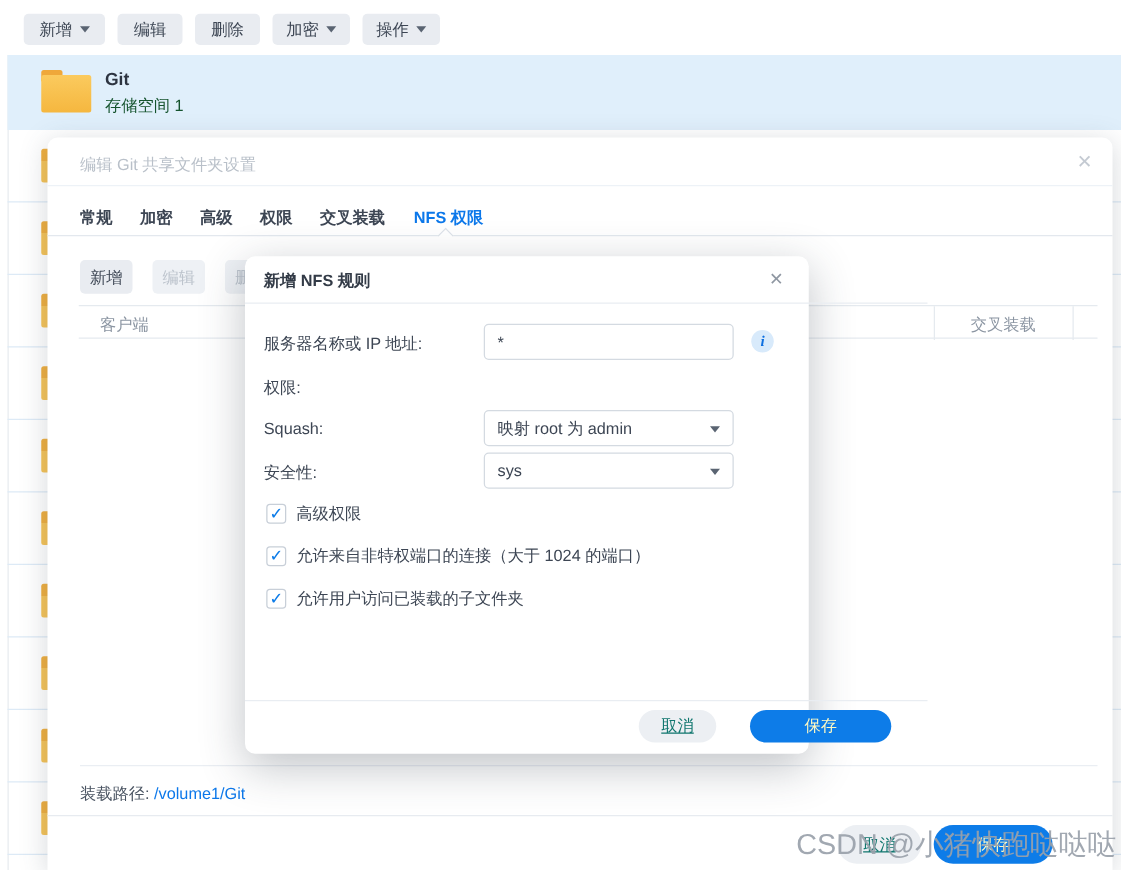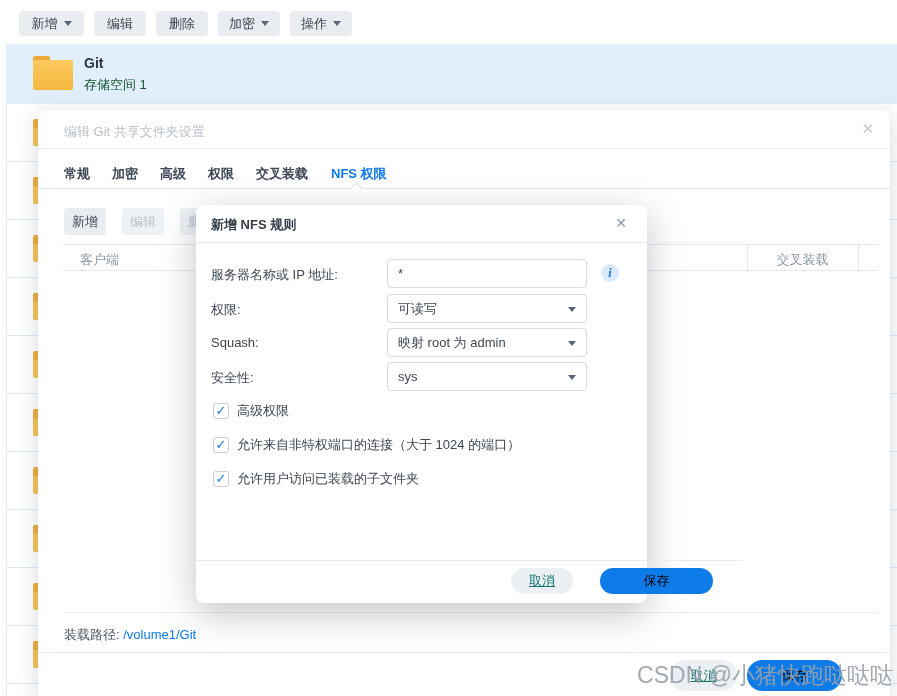--- a/index.html
+++ b/index.html
@@ -53,21 +53,21 @@
   .th-cli { left:17px; }
   .th-cross { left:684px; width:111px; text-align:center; }
   .col-line { position:absolute; top:0; width:1px; height:27px; background:#e5eaef; }
   
   .mount-line { position:absolute; left:26px; top:502px; width:814px; height:1px; background:#eaeef3; }
   .mount { position:absolute; left:26px; top:516px; font-size:13px; color:#4a5462; }
   .mount a { color:#0c78ea; text-decoration:none; cursor:pointer; }
   .foot-line { position:absolute; left:0; top:542px; width:852px; height:1px; background:#e7ebf0; }
   .pill { border:none; border-radius:16px; font-size:13px; font-family:inherit; cursor:pointer; }
   .pill.gray { background:#eceff3; color:#0f766e;text-decoration:underline; }
-  .pill.blue { background:#0d7ce8; color:#000000; }
+  .pill.blue { background:#0d7ce8; color:#fef9c3; }
   .dlg-cancel { position:absolute; left:632px; top:550px; width:67px; height:31px; }
   .dlg-save   { position:absolute; left:709px; top:550px; width:95px; height:31px; }
   
   .modal { position:absolute; left:196px; top:205px; width:451px; height:398px; background:#fff;
     border-radius:8px; box-shadow:0 10px 36px rgba(45,55,70,.30); z-index:4; }
   .m-title { position:absolute; left:15px; top:11px; font-size:13px; font-weight:bold; color:#333b47; }
   .m-close { position:absolute; right:20px; top:10px; font-size:14px; color:#8f97a2; cursor:pointer; }
   .m-hdr-line { position:absolute; left:0; top:37px; width:546px; height:1px; background:#e9edf2; }
   .m-label { position:absolute; left:15px; font-size:13px; color:#3d4654; }
   .m-input { position:absolute; left:191px; width:200px; height:29px; border:1px solid #d4dae1; border-radius:4px;
@@ -197,24 +197,20 @@
 <div class="modal">
   <div class="m-title">新增 NFS 规则</div>
   <div class="m-close">✕</div>
   <div class="m-hdr-line"></div>
 
   <div class="m-label" style="top:61px;">服务器名称或 IP 地址:</div>
   <input class="m-input" style="top: 54px;" value="*">
   <div class="info-i" style="top:59px;">i</div>
 
   <div class="m-label" style="top:96px;">权限:</div>
-  <div class="m-select" style="top:89px;">
-    <span>可读写</span>
-    <span class="sel-caret"></span>
-  </div>
 
   <div class="m-label" style="top:130px;">Squash:</div>
   <div class="m-select" style="top:123px;">
     <span>映射 root 为 admin</span>
     <span class="sel-caret"></span>
   </div>
 
   <div class="m-label" style="top:164px;">安全性:</div>
   <div class="m-select" style="top:157px;">
     <span>sys</span>

